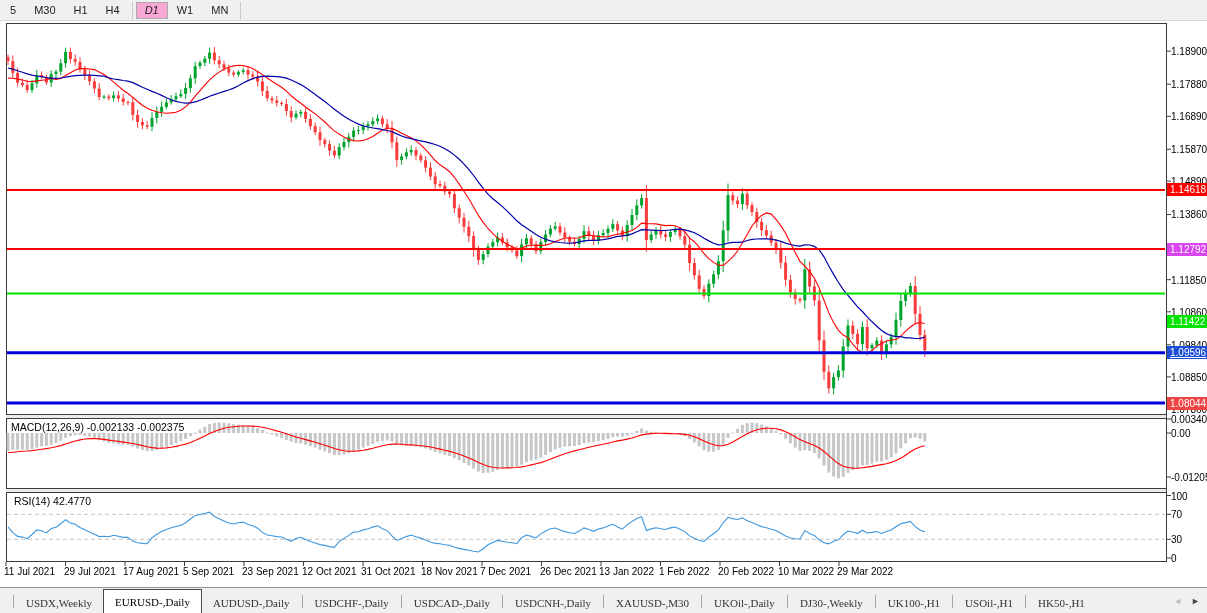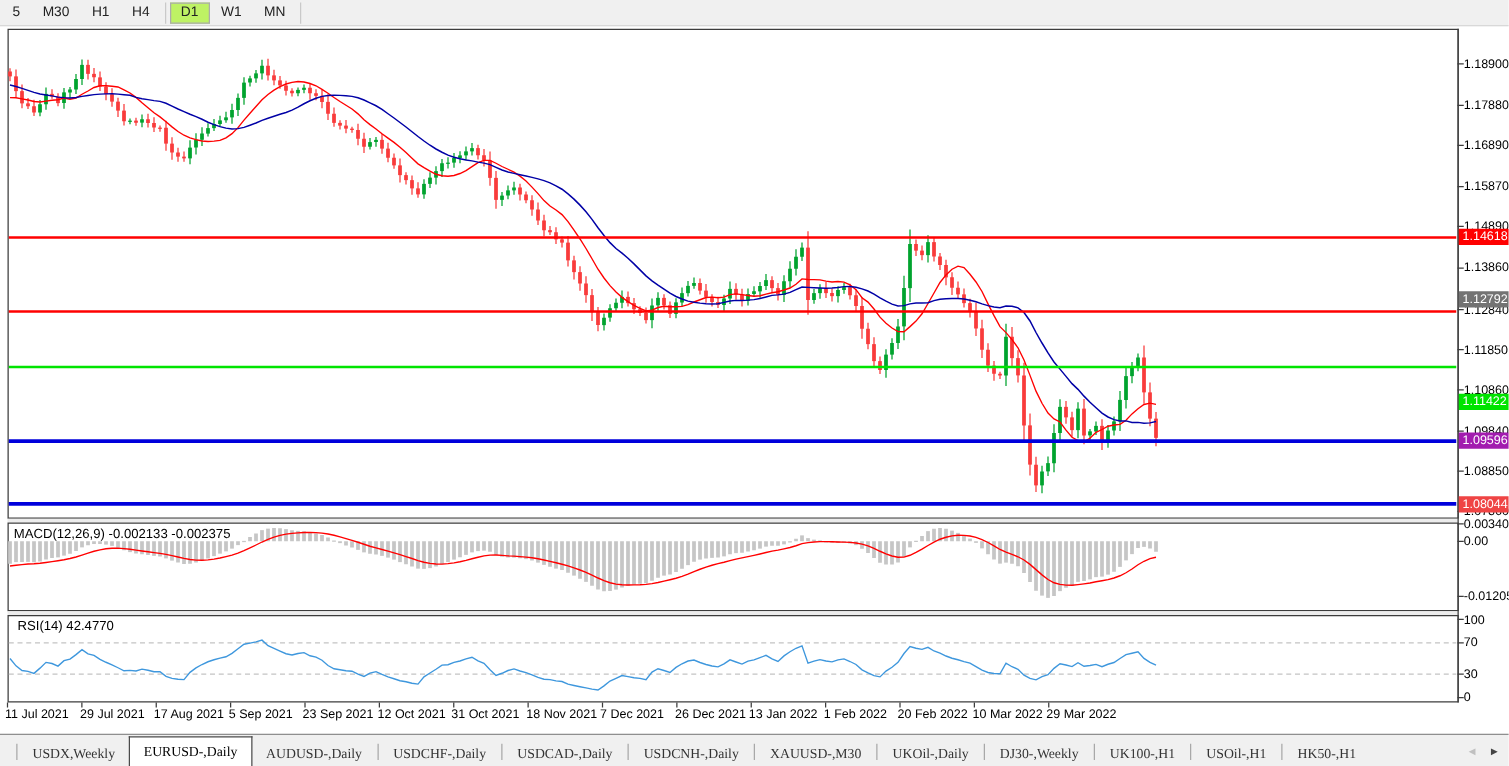--- a/index.html
+++ b/index.html
@@ -5,21 +5,21 @@
   * { margin:0; padding:0; box-sizing:border-box; }
   html,body { width:1207px; height:613px; overflow:hidden; background:#ffffff;
               font-family:"Liberation Sans", sans-serif; }
   #app { position:relative; width:1207px; height:613px; }
 
   
   .toolbar { position:absolute; top:0; left:0; right:0; height:21px; background:#f0f0f0;
              border-bottom:1px solid #d8d8d8; display:flex; align-items:center; padding-left:1px; }
   .tfbtn { height:17px; padding:1px 8px; font-size:11px; color:#222; display:flex; align-items:center;
            border:1px solid transparent; cursor:default; }
-  .tfbtn.active { background:#bef264; border:1px solid #ababab; }
+  .tfbtn.active { background:#f9a8d4; border:1px solid #ababab;font-style:italic; }
   .tfsep { width:1px; height:17px; background:#c9c9c9; margin:0 3px; }
 
   
   .panel { position:absolute; left:6px; width:1161px; background:#fff; border:1px solid #3c3c3c; }
   .p-main { top:23px;  height:392px; }
   .p-macd { top:418px; height:71px; }
   .p-rsi  { top:492px; height:70px; }
   .divider { position:absolute; left:6px; width:1161px; height:3px; background:#ececec; }
   .d1 { top:415px; } .d2 { top:489px; }
 
@@ -739,23 +739,23 @@
       <div class="dlabel" style="left: 480px; text-align: center;">7 Dec 2021</div>
       <div class="dlabel" style="left: 540px; text-align: center;">26 Dec 2021</div>
       <div class="dlabel" style="left: 599px;">13 Jan 2022</div>
       <div class="dlabel" style="left: 659px;">1 Feb 2022</div>
       <div class="dlabel" style="left: 718px;">20 Feb 2022</div>
       <div class="dlabel" style="left: 778px;">10 Mar 2022</div>
       <div class="dlabel" style="left: 837px;">29 Mar 2022</div>
     </div>
   <div id="badges">
       <div class="badge" style="background: rgb(255, 0, 0); top: 183px;">1.14618</div>
-      <div class="badge" style="background: #737373; top: 233px;">1.12792</div>
+      <div class="badge" style="background: #d946ef; top: 243px;">1.12792</div>
       <div class="badge" style="background: rgb(0, 228, 0); top: 287px; margin-top: 28px;">1.11422</div>
-      <div class="badge" style="background: #a21caf; top: 346px;">1.09596</div>
+      <div class="badge" style="background: #1d4ed8; top: 346px; text-decoration: underline;">1.09596</div>
       <div class="badge" style="background: #ef4444; top: 397px;">1.08044</div>
     </div>
 
   <div class="tabbar">
       <div class="tabsep"></div>
       <div class="tab">USDX,Weekly</div>
       <div class="tab active">EURUSD-,Daily</div>
       <div class="tab">AUDUSD-,Daily</div>
       <div class="tabsep"></div>
       <div class="tab">USDCHF-,Daily</div>

